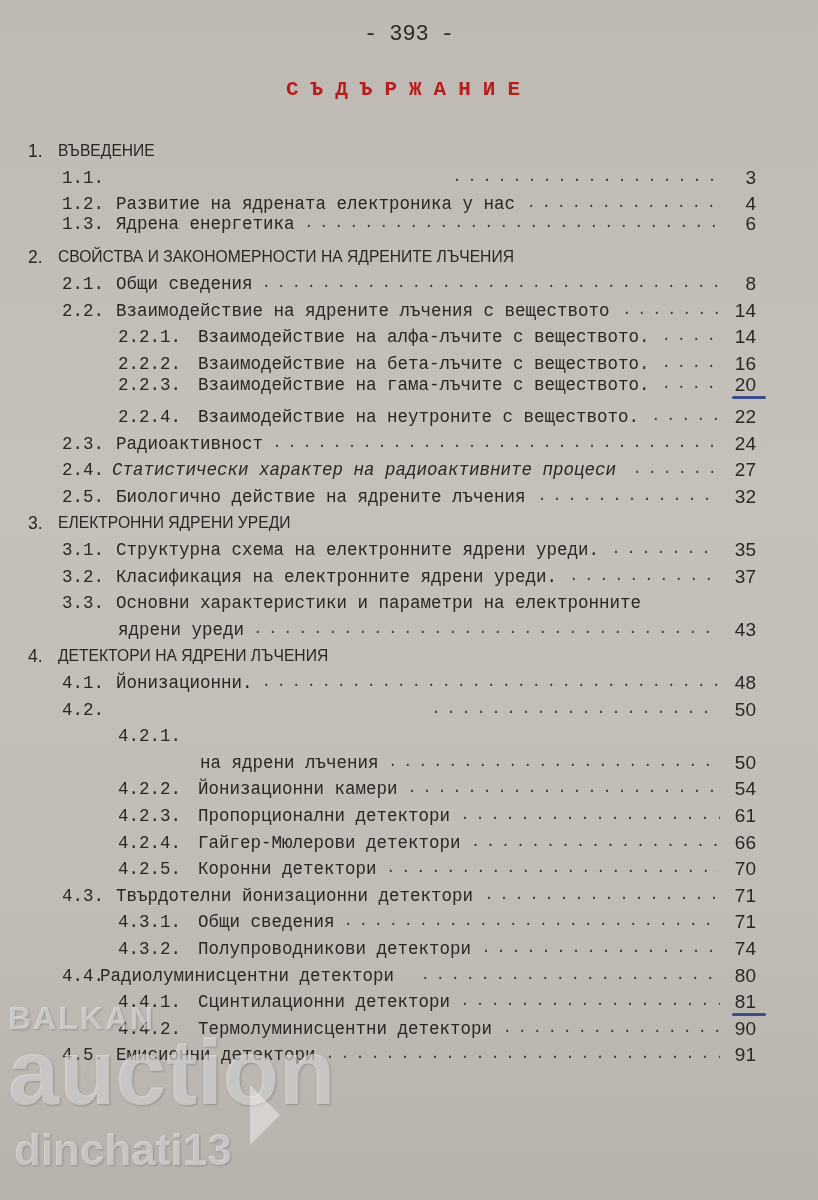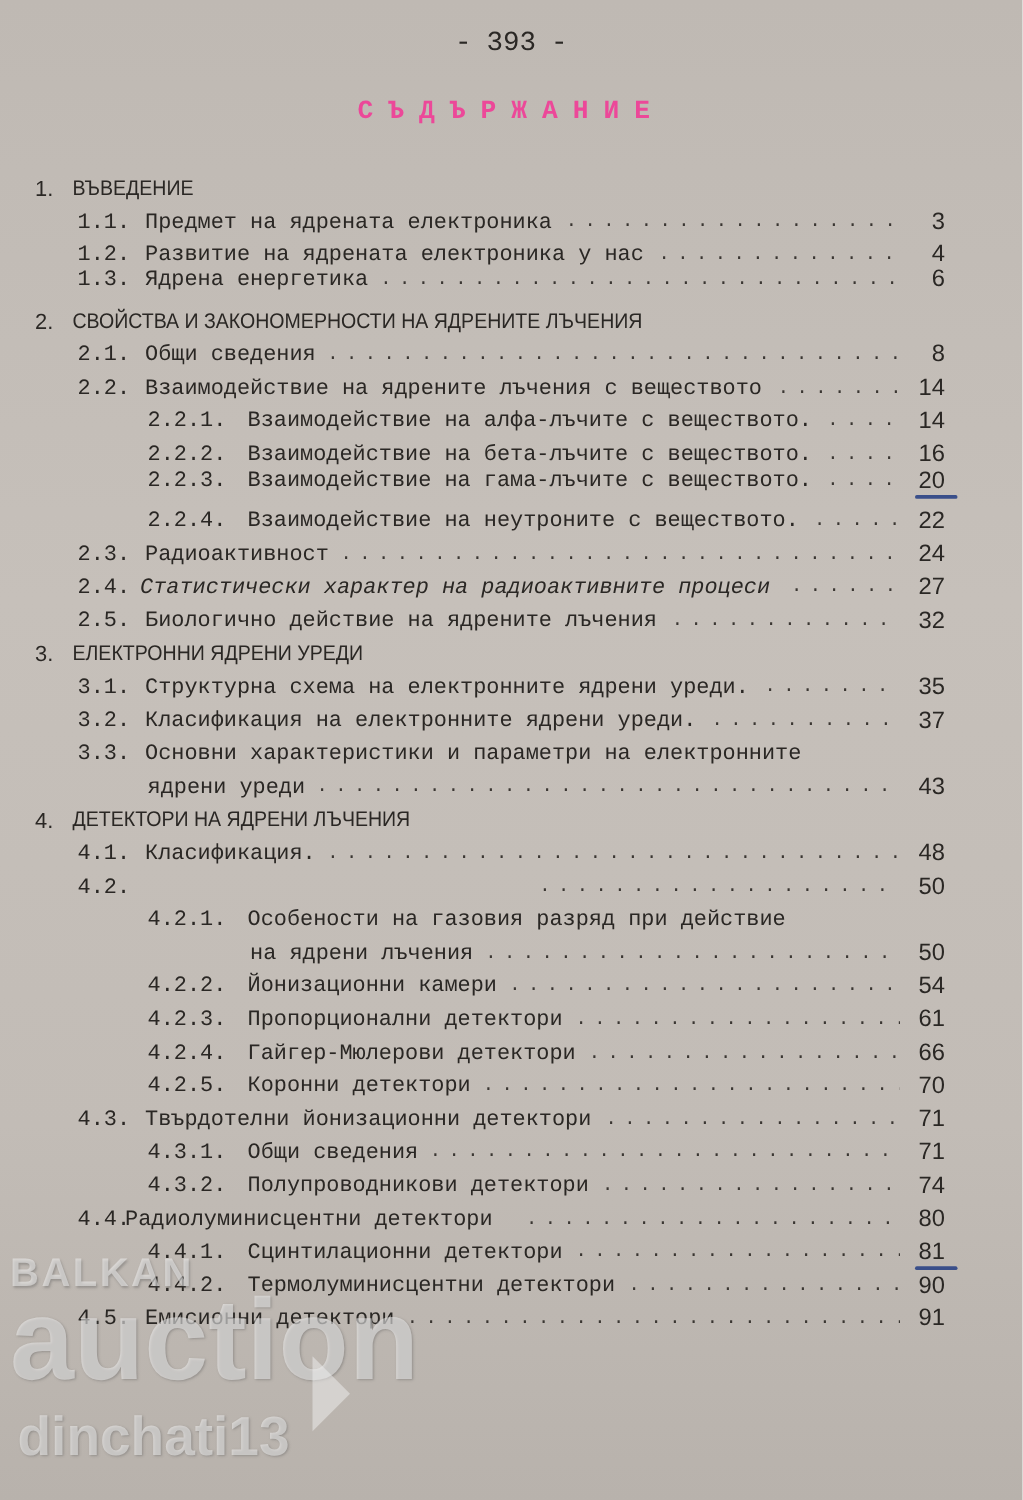--- a/index.html
+++ b/index.html
@@ -11,21 +11,21 @@
     color: #2a2724;
   }
   .page-number {
     position: absolute; top: 22px; left: 0; width: 100%;
     text-align: center; font-size: 22px; color: #2b2825;
   }
   .page-number span { margin: 0 6px; }
   .title {
     position: absolute; top: 78px; left: 0; width: 100%;
     text-align: center; font-size: 21px; font-weight: bold;
-    letter-spacing: 12px; color: #ec4899;
+    letter-spacing: 12px; color: #b91c1c;
   }
   .toc { position: absolute; top: 138px; left: 0; width: 818px; }
   .row {
     position: absolute; left: 0; width: 818px; height: 26px;
     font-size: 17.5px; line-height: 26px; white-space: nowrap;
   }
   .row .num { position: absolute; }
   .row .text { position: absolute; }
   .row .dots {
     position: absolute; overflow: hidden; color: #3a3632;
@@ -63,21 +63,20 @@
 
 <div class="title">СЪДЪРЖАНИЕ</div>
 
 <div class="toc" id="toc">
     <div class="row chapter" style="top: 0px;">
       <span class="num" style="left: 28px;">1.</span>
       <span class="text" style="left: 58px;">ВЪВЕДЕНИЕ</span>
     </div>
     <div class="row" style="top: 26.6px;">
       <span class="num" style="left: 62px;">1.1.</span>
-      <span class="text" style="left: 116px;">Предмет на ядрената електроника</span>
       <span class="dots" style="left: 452.6px; width: 267.4px;">............................................................</span>
       <span class="page">3</span>
     </div>
     <div class="row" style="top: 53.2px;">
       <span class="num" style="left: 62px;">1.2.</span>
       <span class="text" style="left: 116px;">Развитие на ядрената електроника у нас</span>
       <span class="dots" style="left: 526.8px; width: 193.2px;">............................................................</span>
       <span class="page">4</span>
     </div>
     <div class="row" style="top: 73px;">
@@ -169,32 +168,31 @@
       <span class="text" style="left: 118px;">ядрени уреди</span>
       <span class="dots" style="left: 253.2px; width: 466.8px;">............................................................</span>
       <span class="page">43</span>
     </div>
     <div class="row chapter" style="top: 505.4px;">
       <span class="num" style="left: 28px;">4.</span>
       <span class="text" style="left: 58px;">ДЕТЕКТОРИ НА ЯДРЕНИ ЛЪЧЕНИЯ</span>
     </div>
     <div class="row" style="top: 532px;">
       <span class="num" style="left: 62px;">4.1.</span>
-      <span class="text" style="left: 116px;">Класификация.</span>
+      <span class="text" style="left: 116px;">Йонизационни.</span>
       <span class="dots" style="left: 261.8px; width: 458.2px;">............................................................</span>
       <span class="page">48</span>
     </div>
     <div class="row" style="top: 558.6px;">
       <span class="num" style="left: 62px;">4.2.</span>
       <span class="dots" style="left: 431.4px; width: 288.6px;">............................................................</span>
       <span class="page">50</span>
     </div>
     <div class="row" style="top: 585.2px;">
       <span class="num" style="left: 118px;">4.2.1.</span>
-      <span class="text" style="left: 198px;">Особености на газовия разряд при действие</span>
     </div>
     <div class="row" style="top: 611.8px;">
       <span class="text" style="left: 200px;">на ядрени лъчения</span>
       <span class="dots" style="left: 388.2px; width: 331.8px;">............................................................</span>
       <span class="page">50</span>
     </div>
     <div class="row" style="top: 638.4px;">
       <span class="num" style="left: 118px;">4.2.2.</span>
       <span class="text" style="left: 198px;">Йонизационни камери</span>
       <span class="dots" style="left: 407.4px; width: 312.6px;">............................................................</span>

